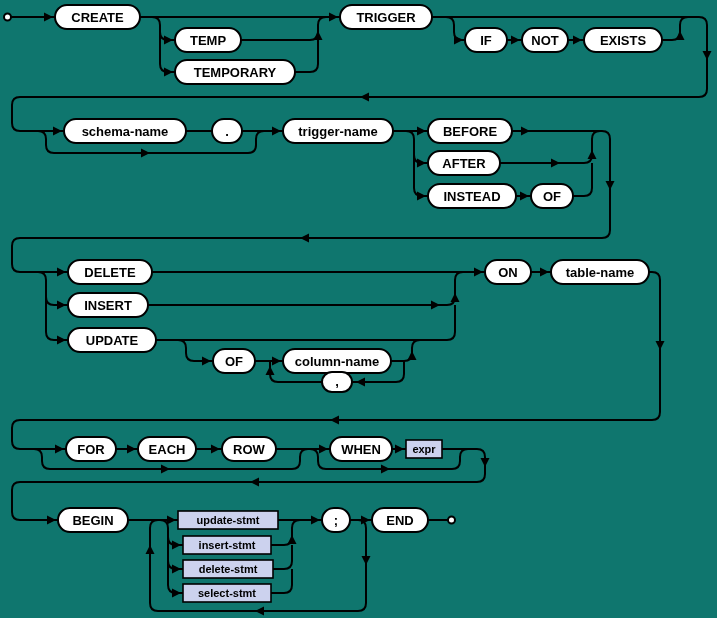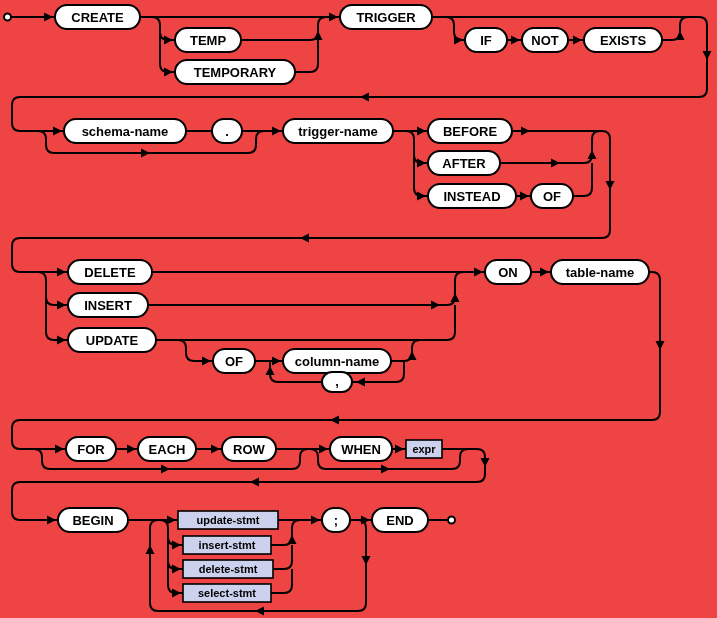--- a/index.html
+++ b/index.html
@@ -1,16 +1,16 @@
 <!DOCTYPE html>
 <html><head>
 <meta charset="utf-8">
 <style>
   html,body{margin:0;padding:0;background:#ffffff;}
-  .stage{position:relative;width:717px;height:618px;background:#ef4444;overflow:hidden;}
+  .stage{position:relative;width:717px;height:618px;background:#0f766e;overflow:hidden;}
   svg{display:block;}
   .track{fill:none;stroke:#000000;stroke-width:2;}
   .term{fill:#ffffff;stroke:#000000;stroke-width:2;}
   .nonterm{fill:#ccd2ee;stroke:#000000;stroke-width:1.6;}
   .endpoint{fill:#ffffff;stroke:#000000;stroke-width:2;}
   .ah{fill:#000000;stroke:none;}
   text{font-family:"Liberation Sans","DejaVu Sans",sans-serif;font-weight:bold;text-anchor:middle;fill:#000000;}
   .cap{font-size:13px;}
   .sm{font-size:11px;}
 </style>

